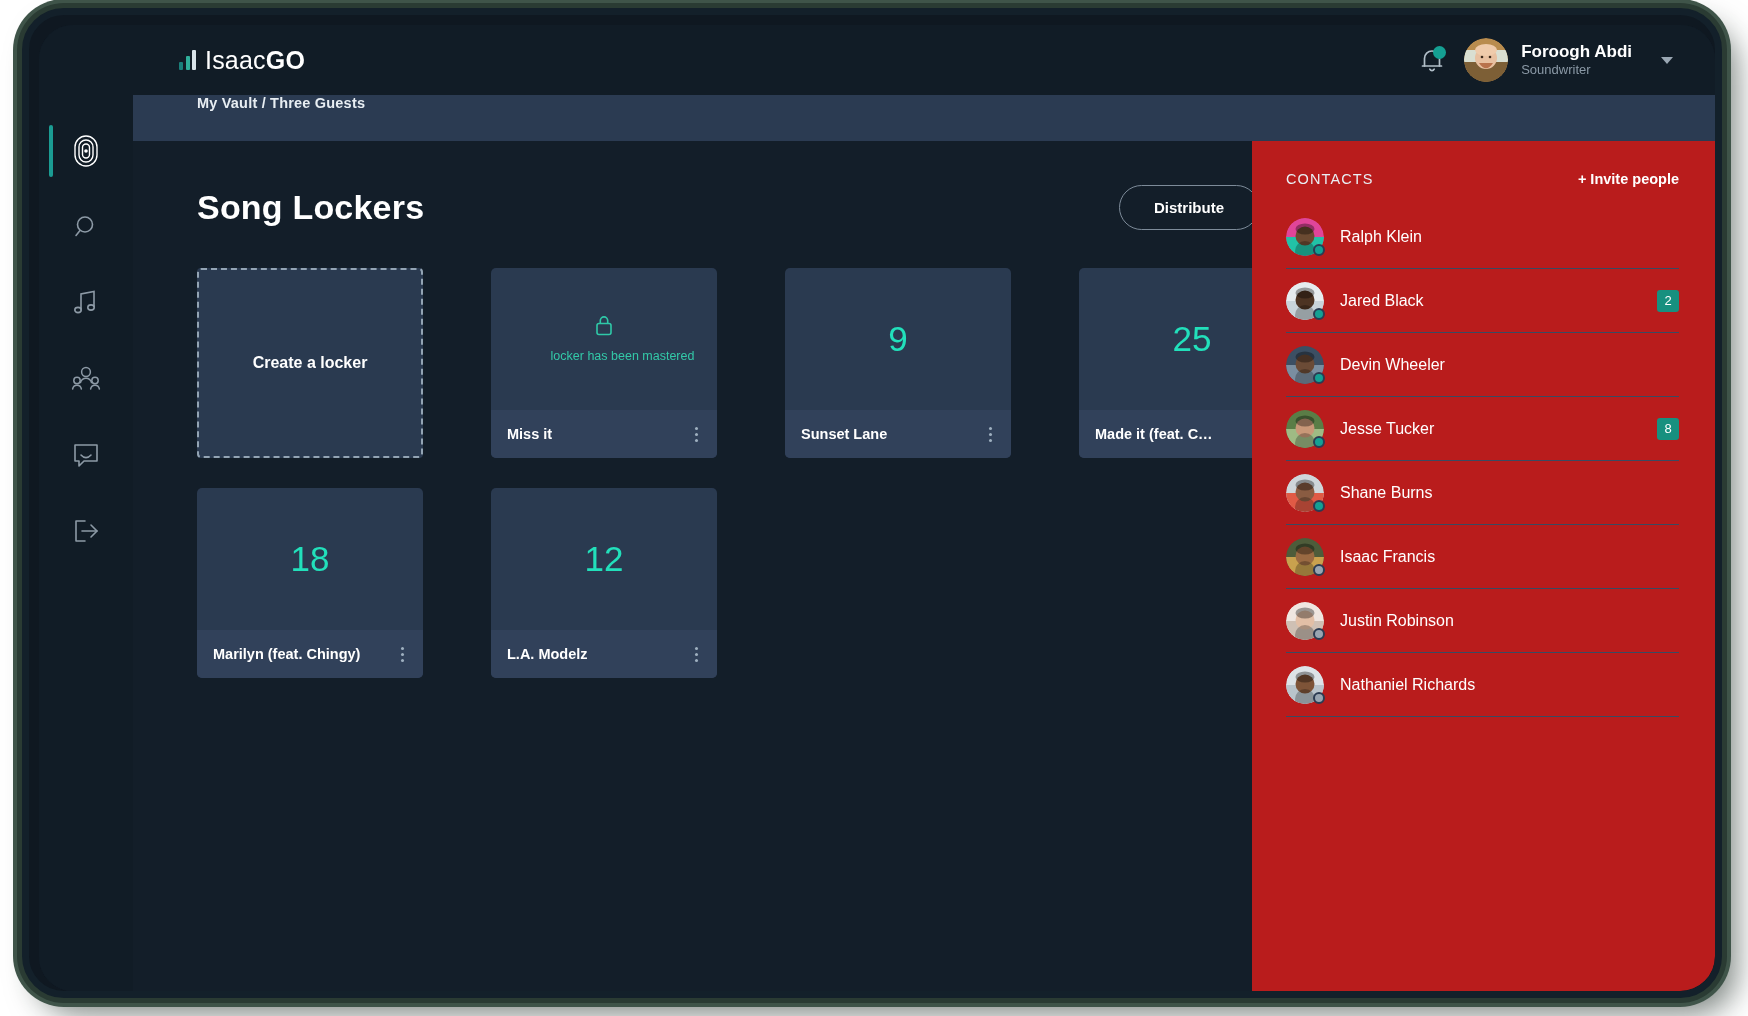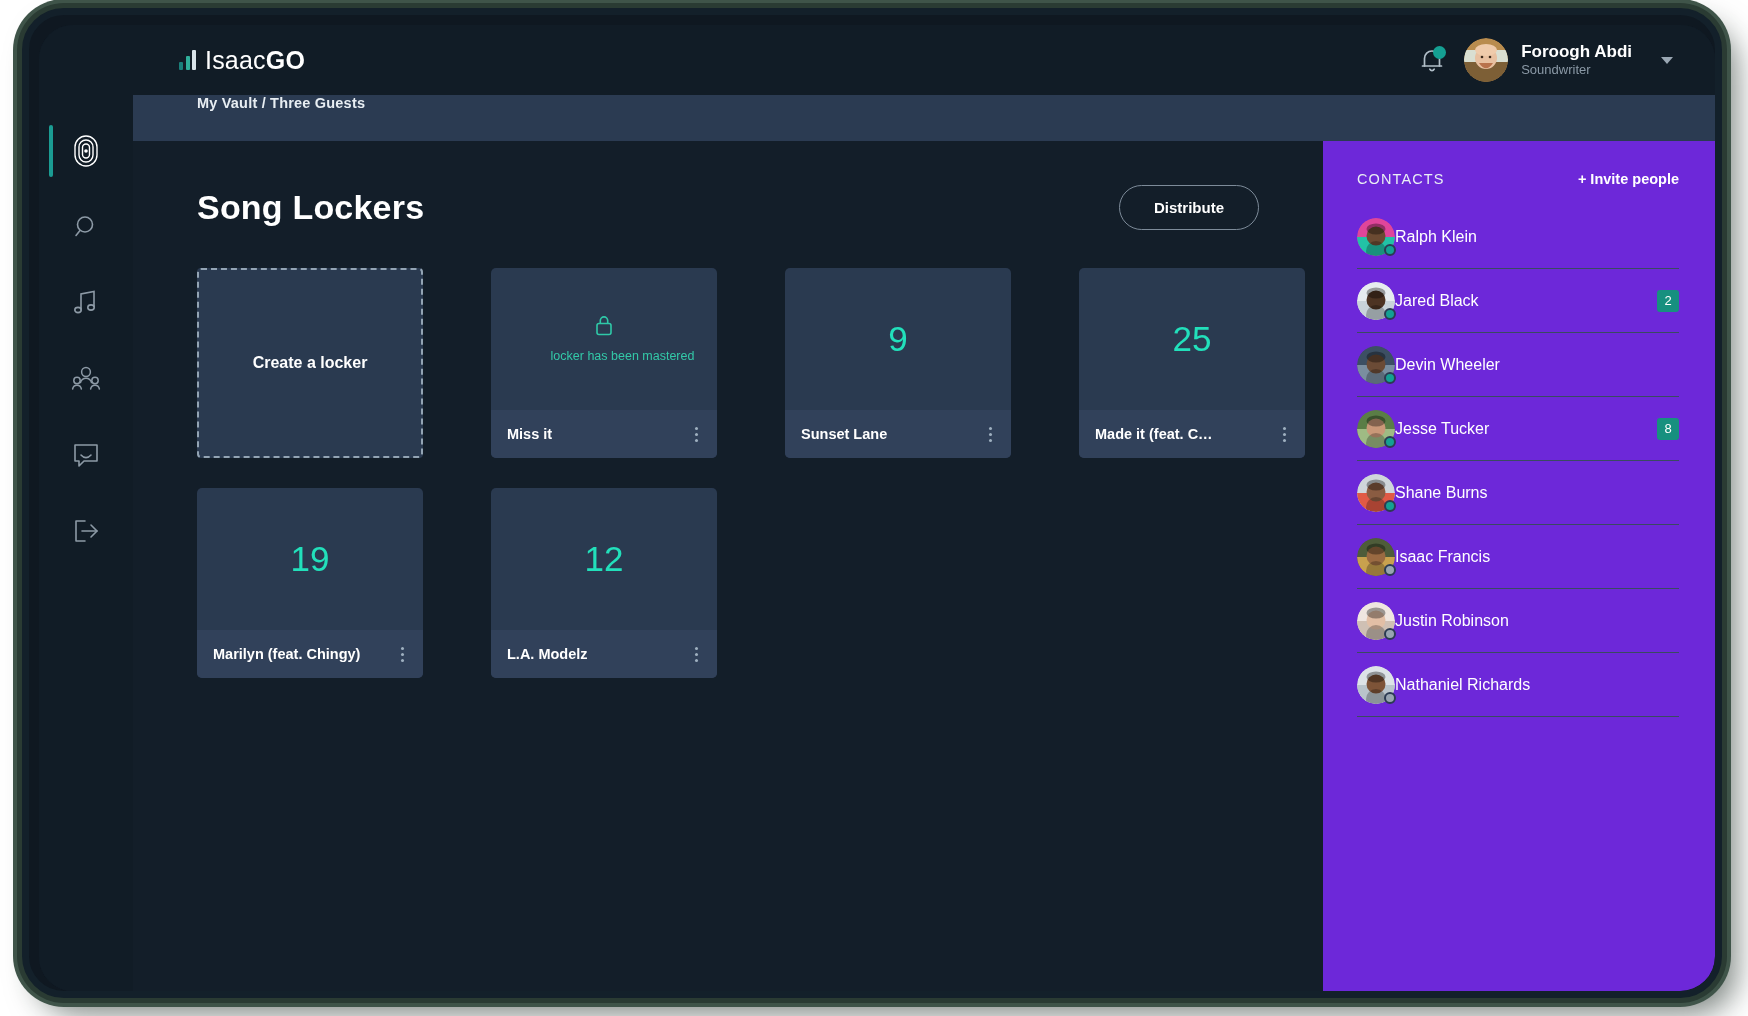--- a/index.html
+++ b/index.html
@@ -170,22 +170,22 @@
   .card-create {
     border: 2px dashed #93a4b4;
     background: #2a3a50;
     align-items: center; justify-content: center;
     display: flex; border-radius: 4px;
   }
   .card-create span { font-size: 16px; color: #ffffff; font-weight: 700; }
   
   #contacts {
     position: absolute; right: 0; top: 116px;
-    width: 392px; height: calc(100% - 116px);
-    background: #6d28d9;
+    width: 463px; height: calc(100% - 116px);
+    background: #b91c1c;
     padding: 30px 36px 0 34px;
   }
   #contacts-head { display: flex; align-items: center; margin-bottom: 18px; }
   #contacts-title {
     font-size: 14.5px; color: #e9eff4; letter-spacing: 1.1px; font-weight: 400;
   }
   #invite {
     margin-left: auto; font-size: 14.5px; color: #ffffff; font-weight: 700;
     cursor: pointer;
   }
@@ -197,21 +197,21 @@
   }
   .c-av { position: relative; width: 38px; height: 38px; flex: none; }
   .c-av .ring { width: 38px; height: 38px; border-radius: 50%; overflow: hidden; }
   .c-dot {
     position: absolute; right: -1px; bottom: 0px;
     width: 12px; height: 12px; border-radius: 50%;
     border: 2px solid #2b3b52;
   }
   .c-dot.on { background: #14a093; }
   .c-dot.off { background: #98a5b1; }
-  .c-name { font-size: 16px; color: #ffffff; }
+  .c-name { margin-left: 16px; font-size: 16px; color: #ffffff; }
   .c-badge {
     margin-left: auto;
     min-width: 22px; height: 22px; border-radius: 3px;
     background: #17907f; color: #ffffff;
     font-size: 13px; display: flex; align-items: center; justify-content: center;
     padding: 0 5px;
   }
 </style>
 </head>
 <body>
@@ -392,21 +392,21 @@
               <div class="t">Made it (feat. C…</div>
               <div class="kebab">
                 <i></i>
                 <i></i>
                 <i></i>
               </div>
             </div>
           </div>
           <div class="card">
             <div class="card-body">
-              <div class="card-num">19</div>
+              <div class="card-num">18</div>
             </div>
             <div class="card-foot">
               <div class="t">Marilyn (feat. Chingy)</div>
               <div class="kebab">
                 <i></i>
                 <i></i>
                 <i></i>
               </div>
             </div>
           </div>

